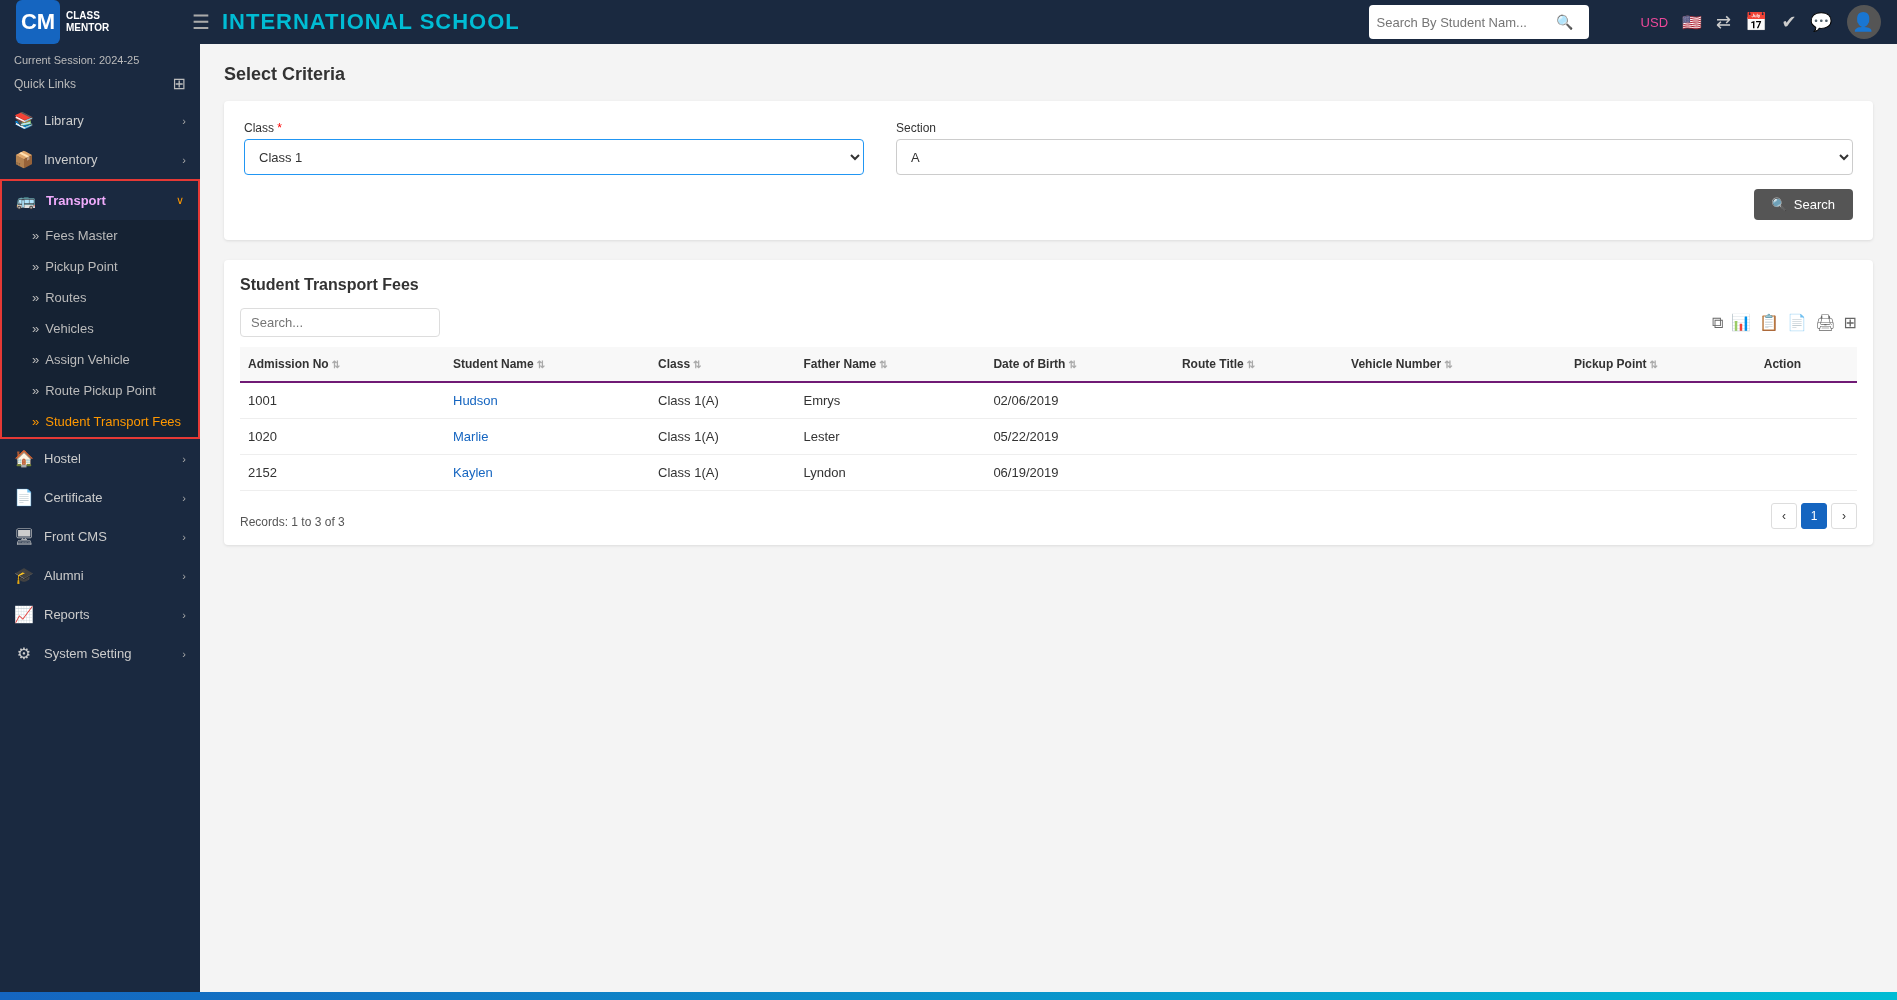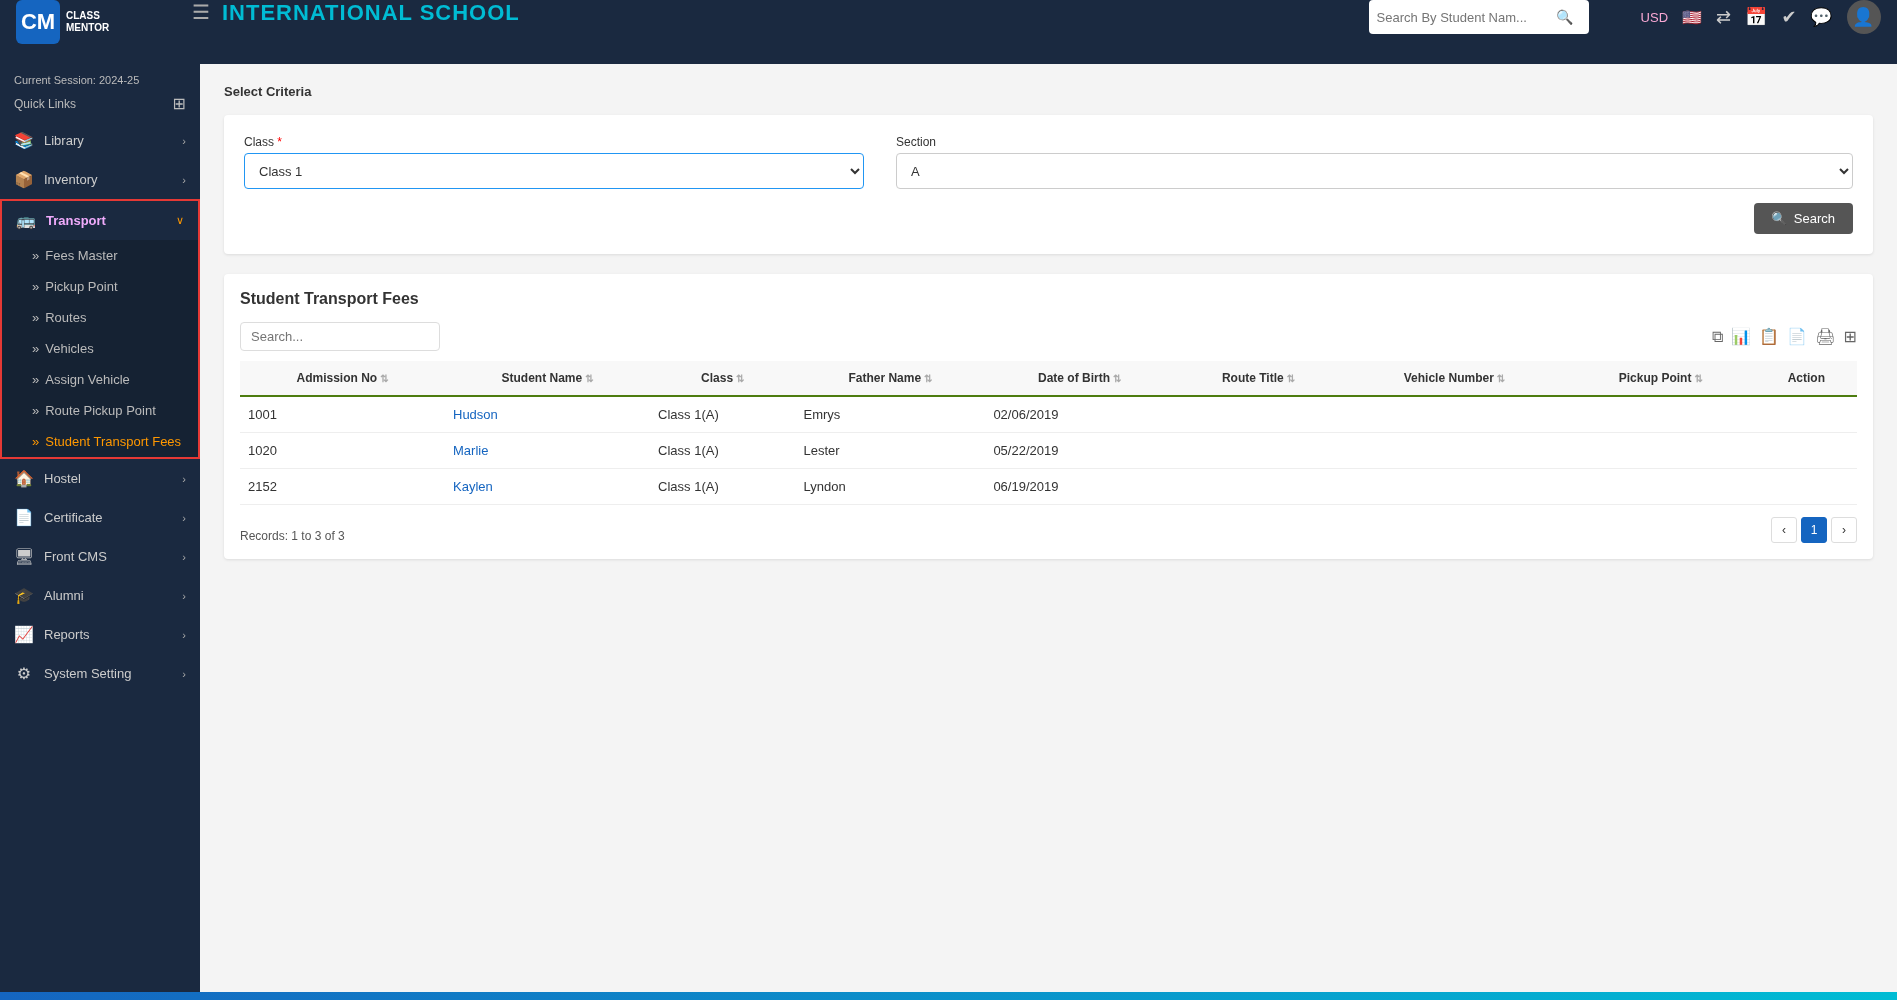--- a/index.html
+++ b/index.html
@@ -1,23 +1,23 @@
 <!DOCTYPE html>
 <html><head>
   <meta charset="utf-8">
   <style>
     * { box-sizing: border-box; margin: 0; padding: 0; }
     body { font-family: Arial, sans-serif; font-size: 13px; background: #f0f0f0; display: flex; flex-direction: column; height: 100vh; overflow: hidden; }
 
     
     .topnav {
       background: #1a2940;
-      height: 64px;
-      display: flex;
-      align-items: flex-start;
+      height: 44px;
+      display: flex;
+      align-items: center;
       padding: 0 16px;
       flex-shrink: 0;
       gap: 12px;
     }
     .topnav-logo {
       display: flex;
       align-items: center;
       gap: 6px;
       min-width: 160px;
     }
@@ -70,21 +70,21 @@
     }
     .topnav-search .search-icon { color: #555; font-size: 14px; }
     .topnav-icons {
       display: flex;
       align-items: center;
       gap: 14px;
       color: white;
     }
     .topnav-icon { font-size: 18px; cursor: pointer; color: #ccc; }
     .flag-icon { font-size: 16px; }
-    .topnav-currency { color: #f9a8d4; font-size: 13px; padding-left: 40px; }
+    .topnav-currency { color: #ec4899; font-size: 13px; padding-left: 40px; }
     .topnav-avatar {
       width: 34px; height: 34px;
       border-radius: 50%;
       background: #555;
       display: flex; align-items: center; justify-content: center;
       color: white; font-size: 18px; cursor: pointer;
     }
 
     
     .main-layout {
@@ -143,21 +143,21 @@
     .sidebar-arrow { font-size: 11px; color: #aaa; }
 
     
     .content {
       flex: 1;
       overflow-y: auto;
       background: #f4f4f4;
       padding: 20px 24px;
     }
     .select-criteria-title {
-      font-size: 13px;
+      font-size: 18px;
       font-weight: bold;
       color: #333;
       margin-bottom: 16px;
     }
     .criteria-box {
       background: white;
       border-radius: 4px;
       padding: 20px;
       margin-bottom: 20px;
       box-shadow: 0 1px 3px rgba(0,0,0,0.1);
@@ -239,23 +239,23 @@
       outline: none;
     }
     .table-actions { display: flex; gap: 8px; align-items: center; }
     .table-action-icon { font-size: 16px; color: #666; cursor: pointer; }
     .data-table {
       width: 100%;
       border-collapse: collapse;
     }
     .data-table th {
       background: #f8f8f8;
-      border-bottom: 2px solid #4d7c0f;
+      border-bottom: 2px solid #701a75;
       padding: 10px 8px;
-      text-align: center;
+      text-align: left;
       font-size: 12px;
       font-weight: 600;
       color: #333;
       white-space: nowrap;
     }
     .data-table th .sort-arrow { color: #aaa; font-size: 10px; margin-left: 3px; }
     .data-table td {
       padding: 10px 8px;
       border-bottom: 1px solid #eee;
       font-size: 13px;

